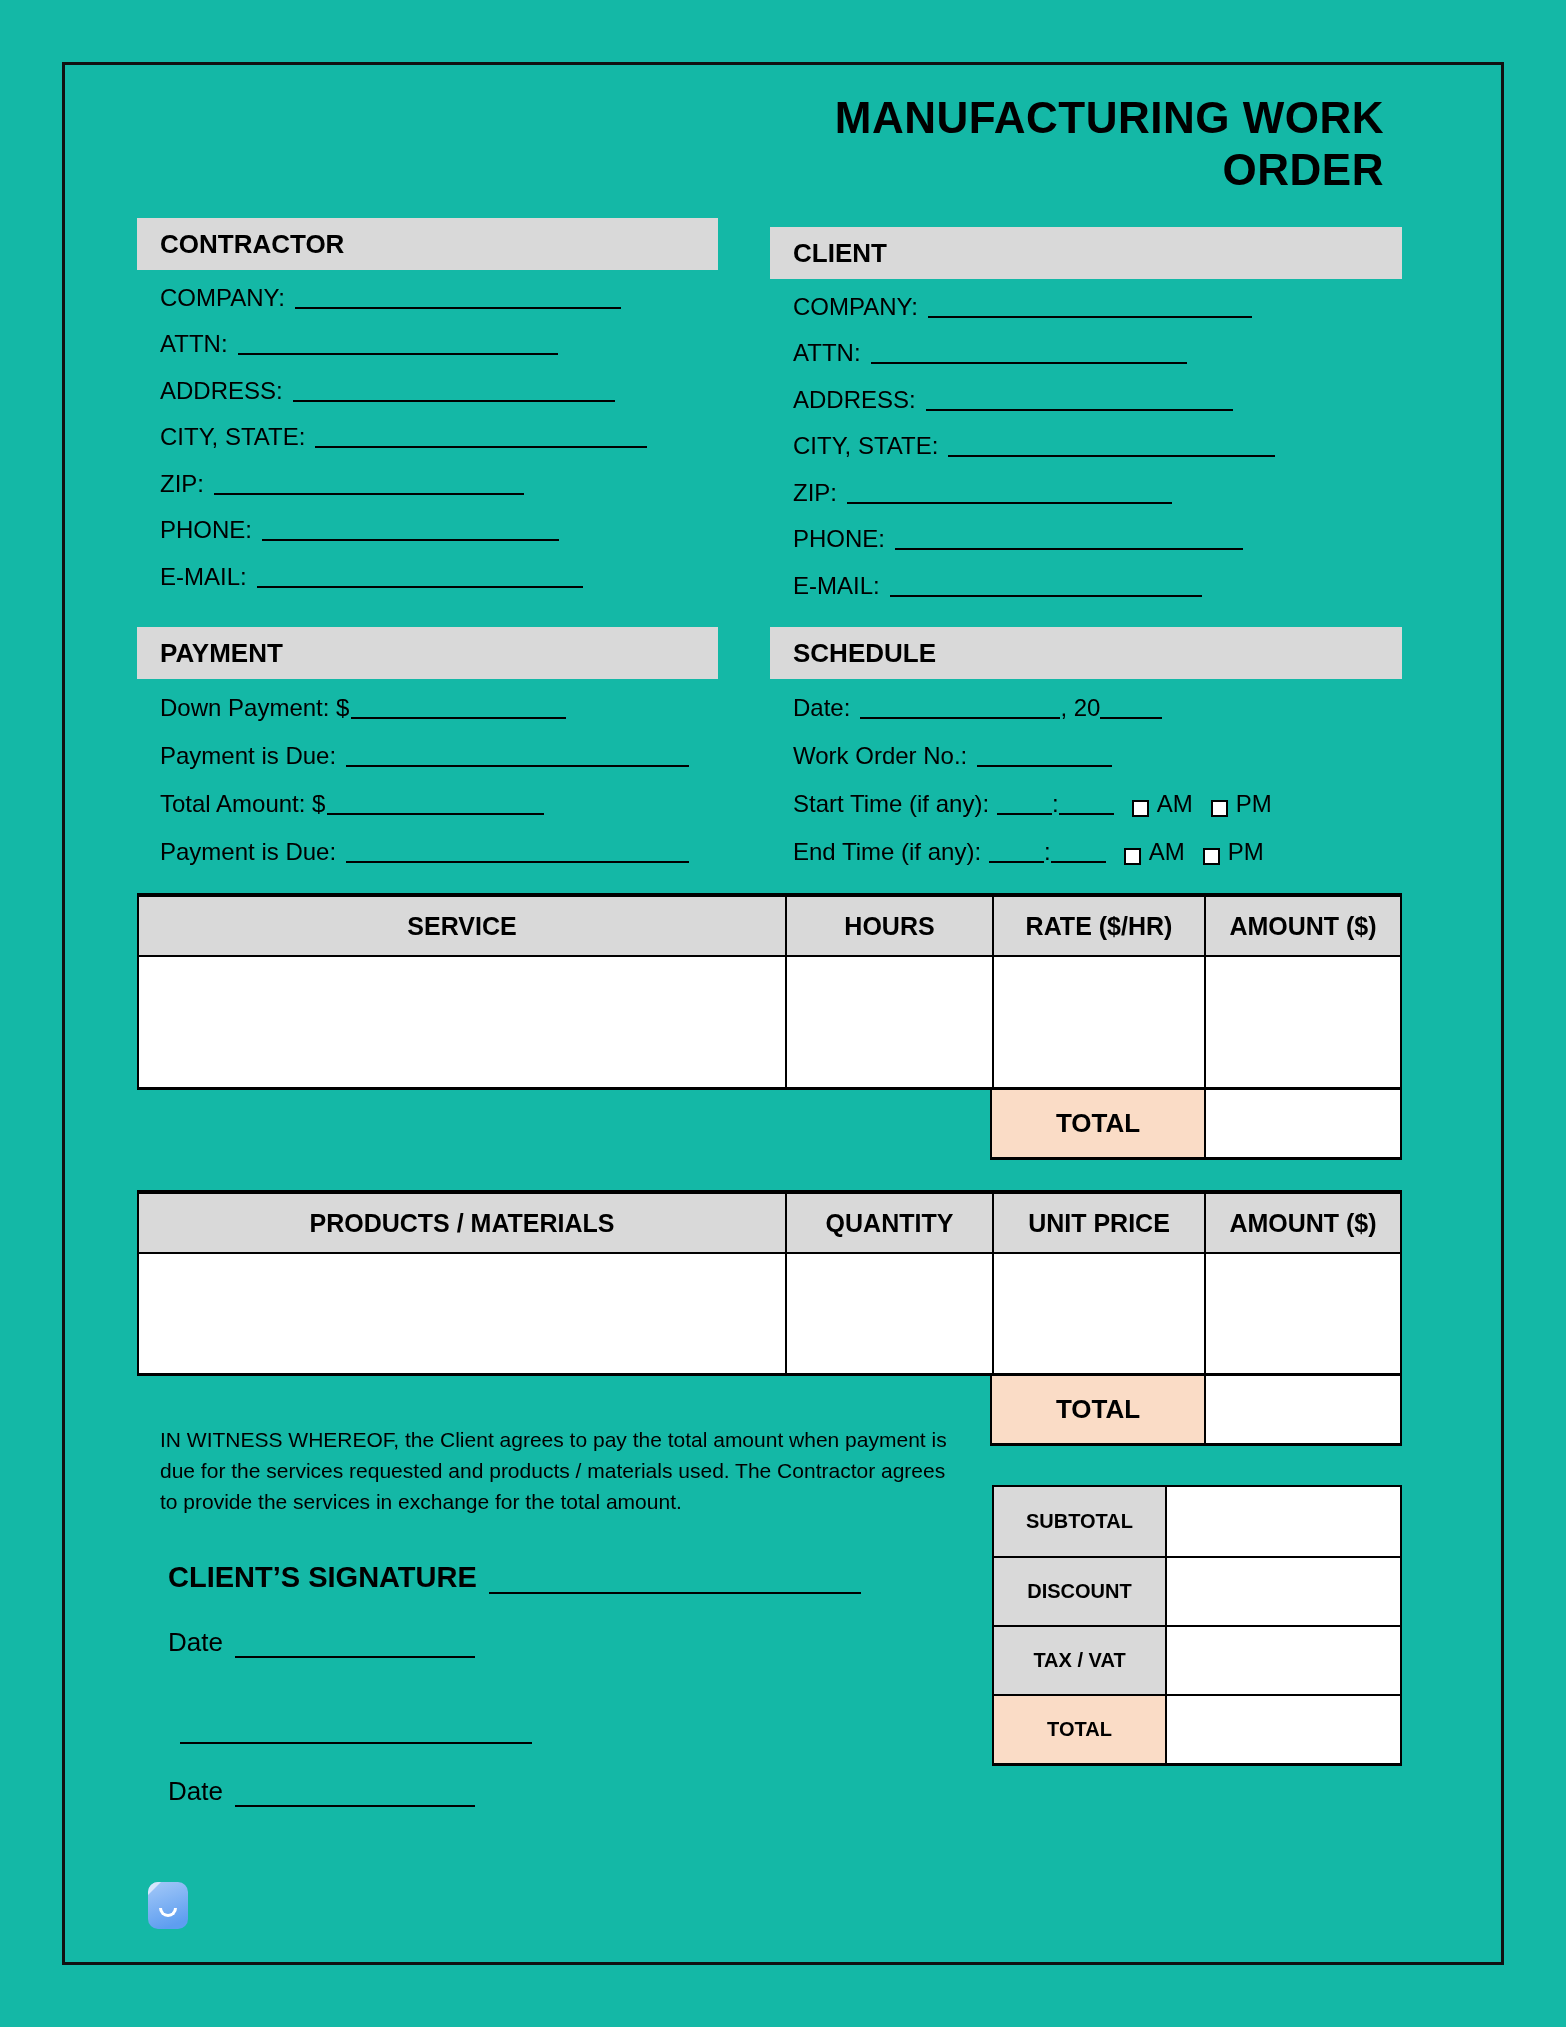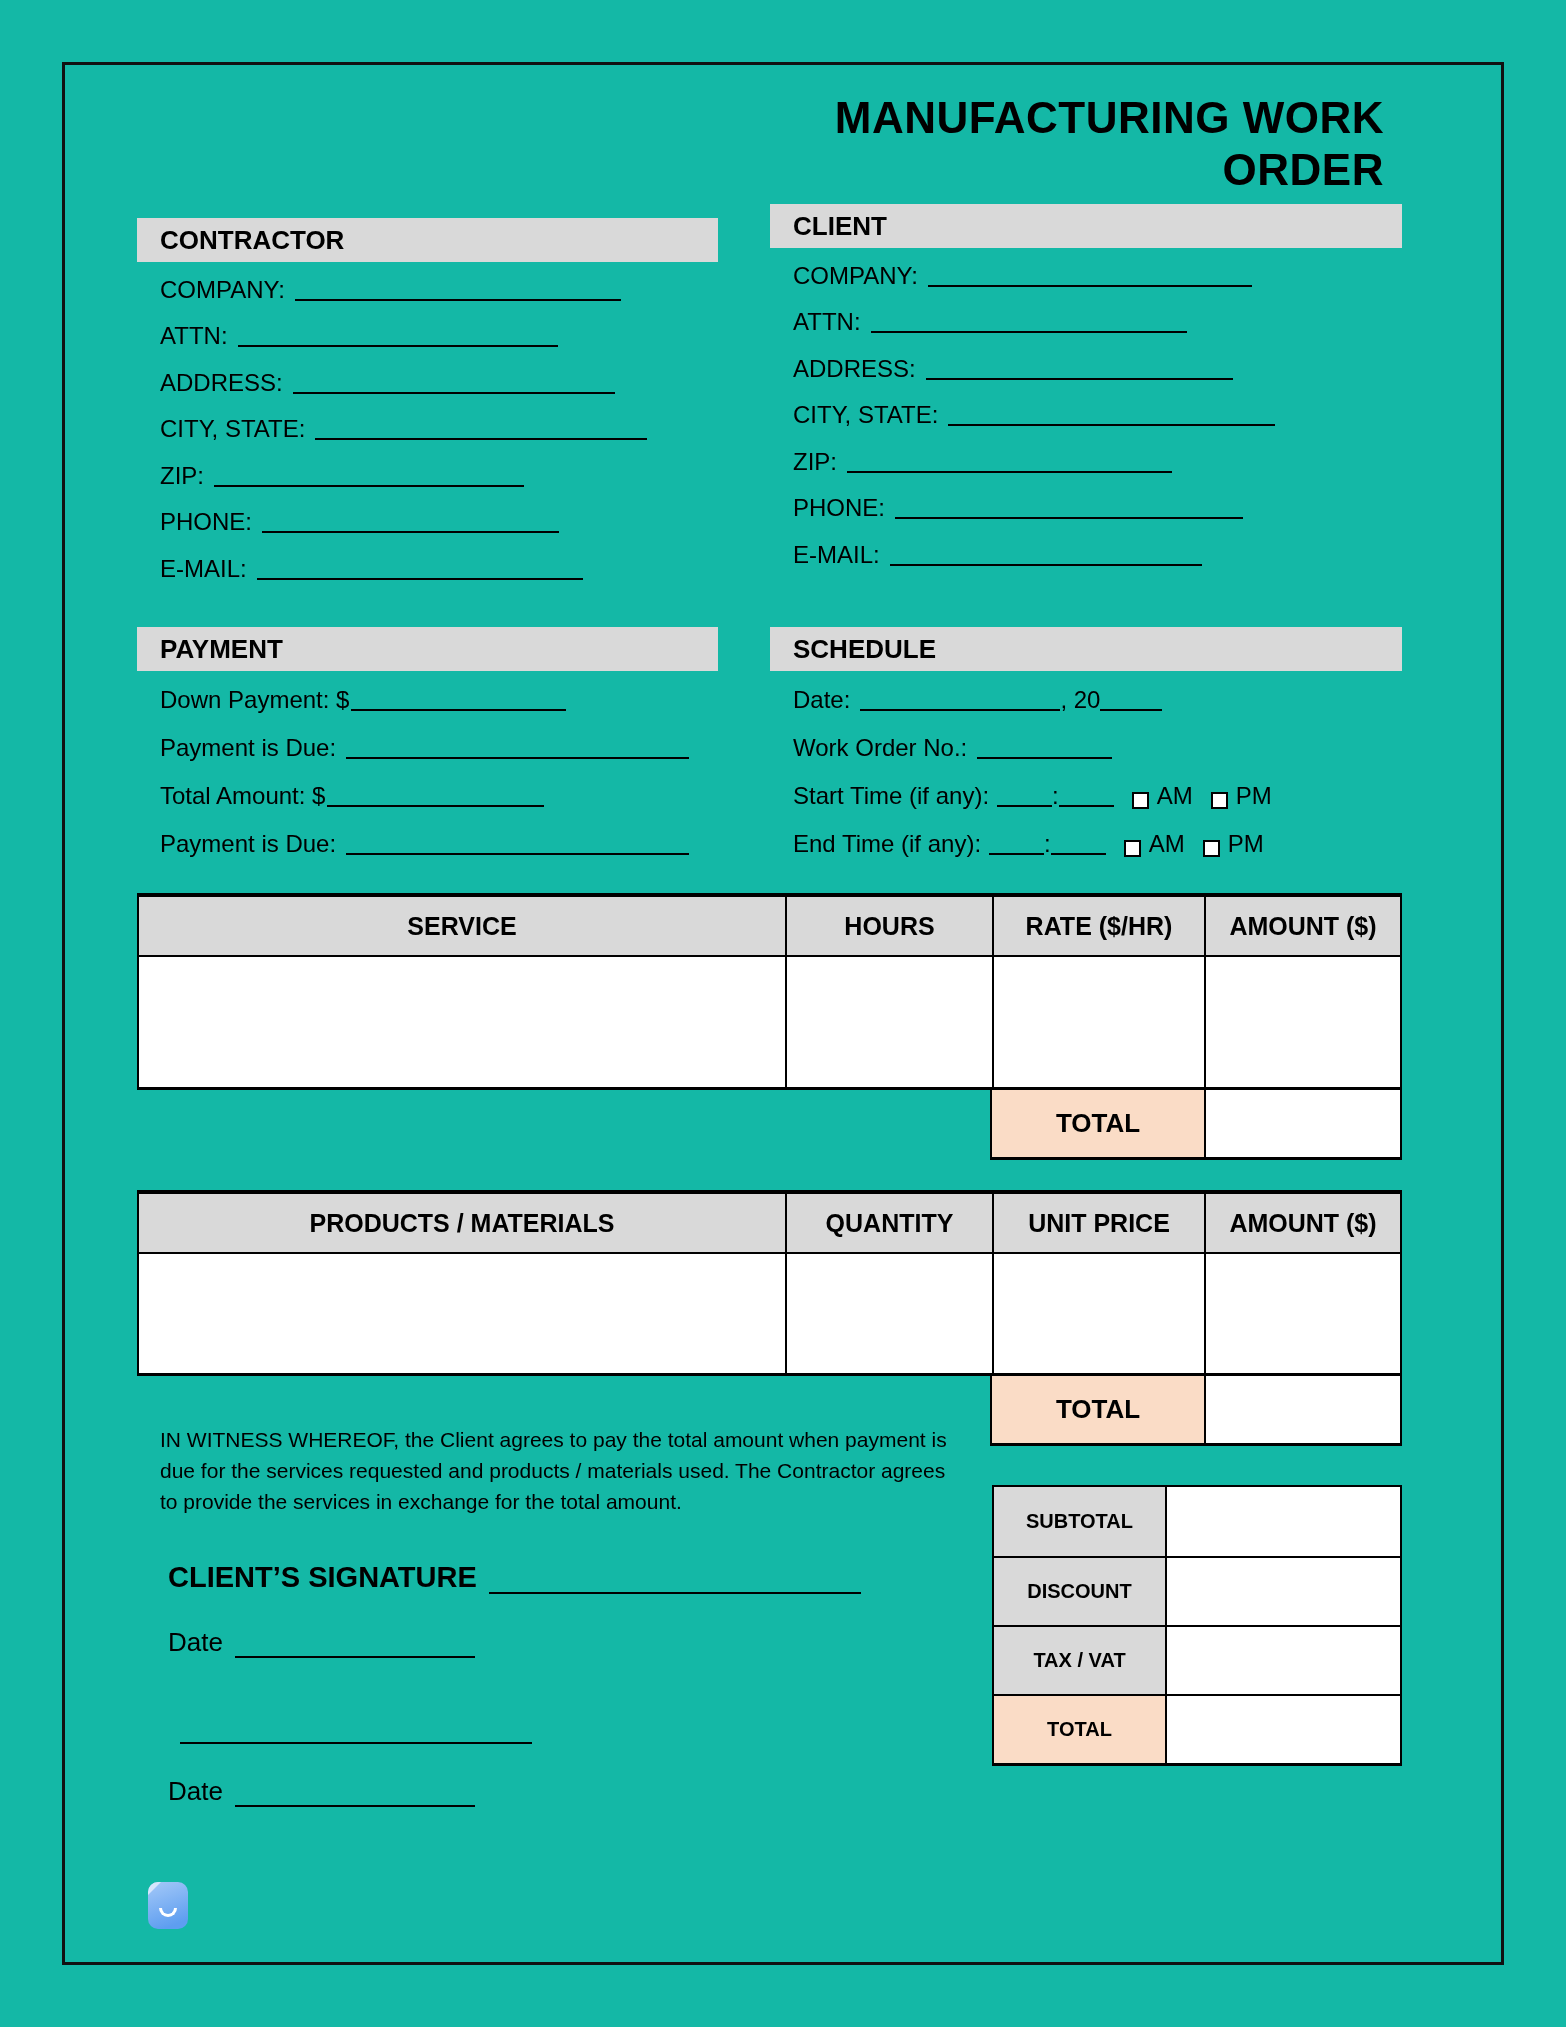--- a/index.html
+++ b/index.html
@@ -37,21 +37,21 @@
     line-height: 52px;
     letter-spacing: 0.5px;
   }
 
   
   .col-left  { position: absolute; left: 137px;  width: 581px; }
   .col-right { position: absolute; left: 770px;  width: 632px; }
 
   .section { position: absolute; left: 0; right: 0; }
   .section-bar {
-    height: 44px;
+    height: 52px;
     background: var(--gray);
     display: flex;
     align-items: center;
     padding-left: 23px;
     font-size: 26px;
     font-weight: bold;
   }
   .fields { padding-left: 23px; }
   .field-row { display: flex; align-items: flex-end; height: 46.5px; }
   .pay-row   { display: flex; align-items: flex-end; height: 48px; }
@@ -252,21 +252,21 @@
           <span class="field-label">Payment is Due:</span>
           <span class="field-line" style="margin-right:29px;"></span>
         </div>
       </div>
     </div>
 
   </div>
 
   <div class="col-right">
 
-    <div class="section" style="top:204px;">
+    <div class="section" style="top:227px;">
       <div class="section-bar">
         <span>CLIENT</span>
       </div>
       <div class="fields">
         <div class="field-row">
           <span class="field-label">COMPANY:</span>
           <span class="field-line" style="margin-right:150px;"></span>
         </div>
         <div class="field-row">
           <span class="field-label">ATTN:</span>

